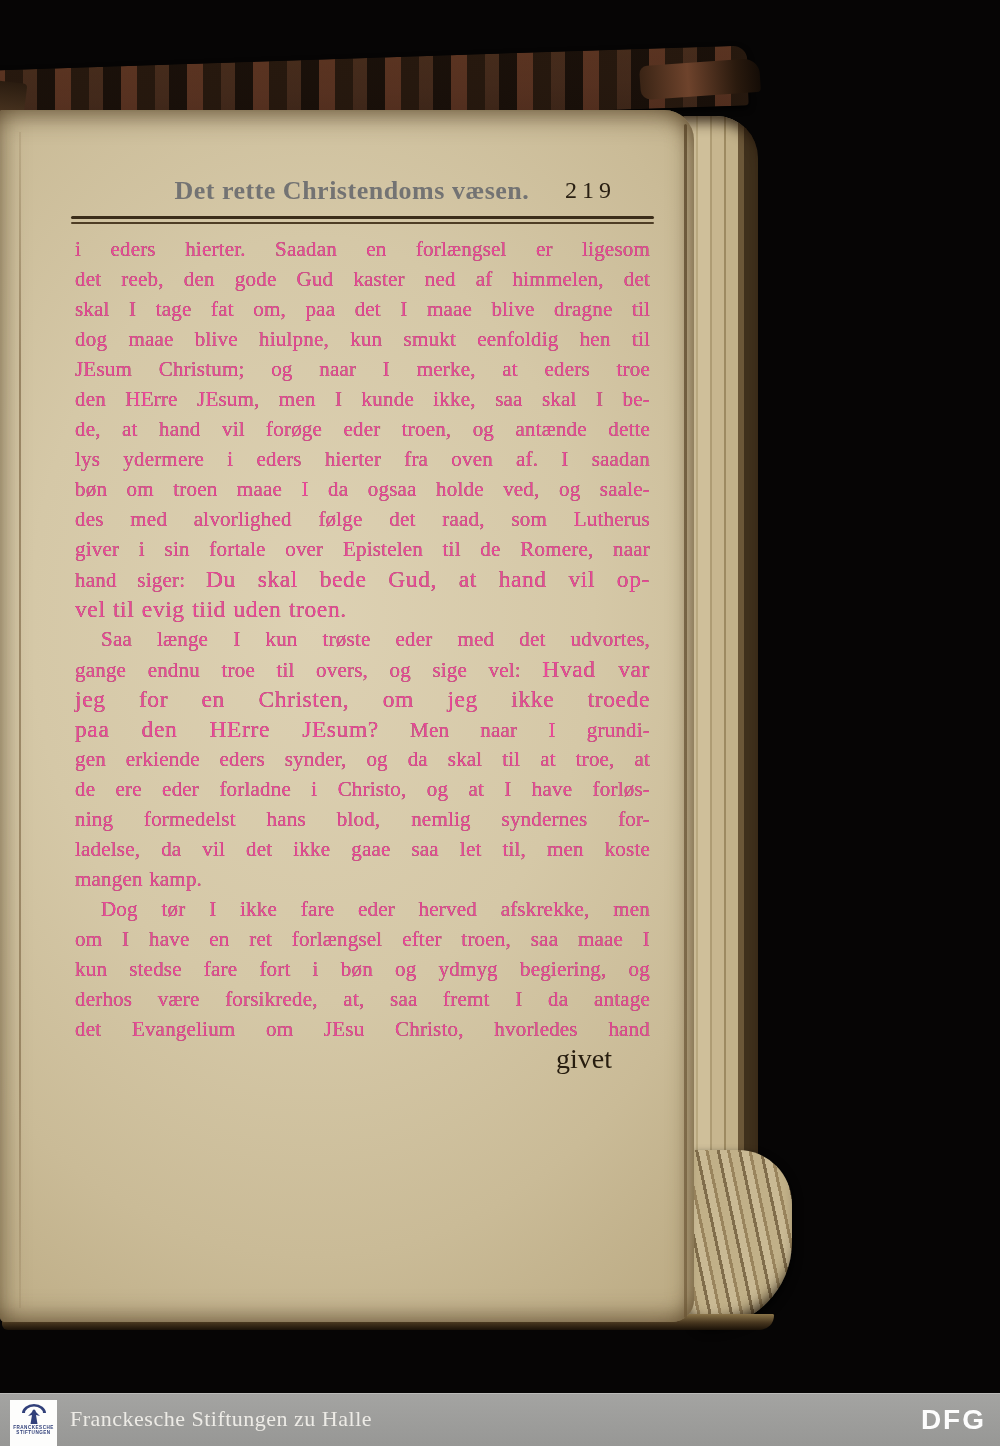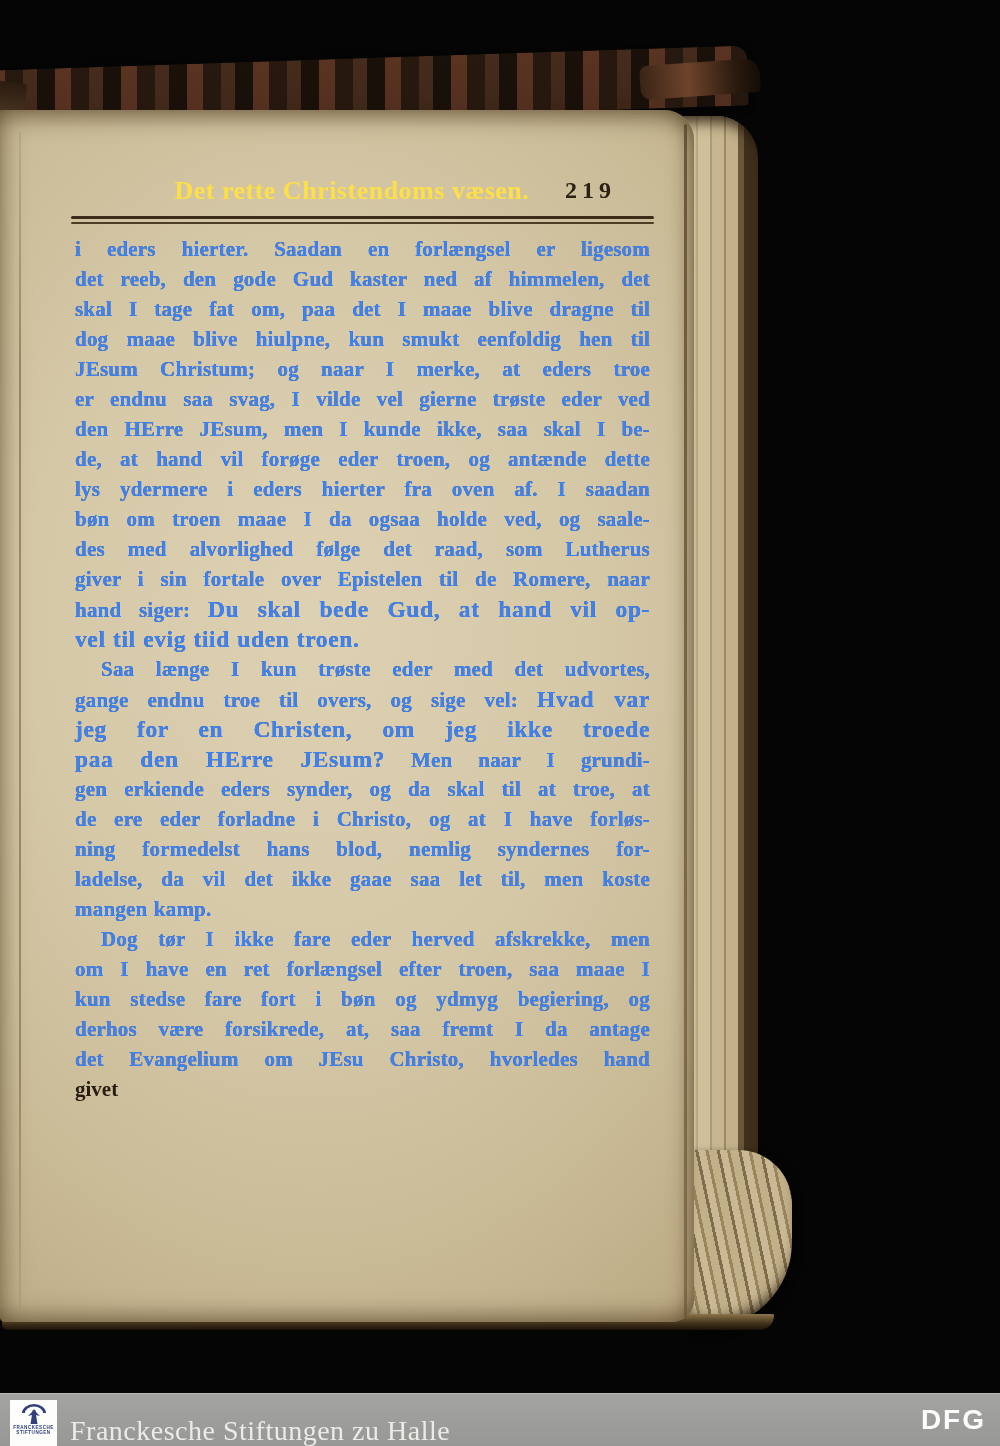--- a/index.html
+++ b/index.html
@@ -86,60 +86,60 @@
   
   .content {
     position:absolute; left:75px; top:176px; width:575px; color:#271e11;
   }
   .running-header {
     position:relative; height:38px;
   }
   .running-header .title {
     position:absolute; left:50%; transform:translateX(-53%);
     font-size:26px; font-weight:bold; letter-spacing:.5px; white-space:nowrap;
-    color:#fde047;
+    color:#737373;
   }
   .running-header .pagenum {
     position:absolute; right:34px; top:1px;
-    font-size:24px; font-weight:bold; letter-spacing:5px; color:#2a2013;
+    font-size:24px; font-weight:normal; letter-spacing:5px; color:#2a2013;
   }
   .header-rule { margin:2px -4px 10px -4px; }
   .header-rule .r1 { height:3px; background:#3b2d1a; border-radius:2px; }
   .header-rule .r2 { height:2px; margin-top:3px; background:#4e3d25; border-radius:2px; }
 
   .text-column { position:relative; }
   .line {
     height:30px; line-height:30px; white-space:nowrap;
-    font-size:21px; font-weight:bold; letter-spacing:.2px; word-spacing:1px;
-    color:#3b82f6; text-shadow:0 0 .5px rgba(45,30,12,.75);
+    font-size:21px; font-weight:normal; letter-spacing:.2px; word-spacing:1px;
+    color:#ec4899; text-shadow:0 0 .5px rgba(45,30,12,.75);
   }
   .line.j { white-space:normal; text-align:justify; text-align-last:justify; }
   .line.ind { text-indent:26px; }
   .line .emph { font-size:23.5px; letter-spacing:.6px;margin-top:32px; }
   .catchword-line {
-    height:30px; line-height:30px; text-align:left; padding-right:38px;
-    font-size:21px; font-weight:bold; color:#271d0f;
+    height:30px; line-height:30px; text-align:right; padding-right:38px;
+    font-size:28px; font-weight:normal; color:#271d0f;
   }
 
   
   .footer-bar {
     position:absolute; left:0; top:1393px; width:1000px; height:53px;
     background:linear-gradient(180deg,#a4a4a2,#979795);
     box-shadow:inset 0 1px 0 rgba(255,255,255,.25);
   }
   .logo-box {
     position:absolute; left:10px; top:7px; width:47px; height:46px;
     background:#fdfdfc; text-align:center; overflow:hidden;
   }
   .logo-box svg { display:block; margin:3px auto 0 auto; }
   .logo-text { font-family:"Liberation Sans", sans-serif; font-size:4.6px; line-height:5.4px;
     color:#31407a; font-weight:bold; letter-spacing:.5px; }
   .footer-title {
     position:absolute; left:70px; top:50%; transform:translateY(-52%);
-    font-size:28px; color:#edebe6; letter-spacing:.5px; white-space:nowrap;margin-top:12px;
+    font-size:22px; color:#edebe6; letter-spacing:.5px; white-space:nowrap;
   }
   .dfg-logo {
     position:absolute; right:14px; top:50%; transform:translateY(-50%);
     font-family:"Liberation Sans", sans-serif; font-weight:bold;
     font-size:28px; letter-spacing:2px; color:#fdfdfd;
   }
 </style>
 </head>
 <body>
 
@@ -163,21 +163,20 @@
   <div class="header-rule">
     <div class="r1"></div>
     <div class="r2"></div>
   </div>
   <div class="text-column">
       <div class="line j"><span>i eders hierter.  Saadan en forlængsel er ligesom</span></div>
       <div class="line j"><span>det reeb, den gode Gud kaster ned af himmelen,  det</span></div>
       <div class="line j"><span>skal I tage fat om, paa det I maae blive dragne til</span></div>
       <div class="line j"><span>dog maae blive hiulpne, kun smukt eenfoldig hen til</span></div>
       <div class="line j"><span>JEsum Christum;  og naar I merke, at eders troe</span></div>
-      <div class="line j"><span>er endnu saa svag, I vilde vel gierne trøste eder ved</span></div>
       <div class="line j"><span>den HErre JEsum, men I kunde ikke, saa skal I be-</span></div>
       <div class="line j"><span>de,  at hand vil forøge eder troen, og antænde dette</span></div>
       <div class="line j"><span>lys ydermere i eders hierter fra oven af.   I saadan</span></div>
       <div class="line j"><span>bøn om troen maae I da ogsaa holde ved, og saale-</span></div>
       <div class="line j"><span>des med alvorlighed følge det raad,  som Lutherus</span></div>
       <div class="line j"><span>giver i sin fortale over Epistelen til de Romere, naar</span></div>
       <div class="line j"><span>hand siger:  </span><span class="emph">Du skal bede Gud, at hand vil op-</span></div>
       <div class="line"><span class="emph">vel til evig tiid uden troen.</span></div>
       <div class="line j ind"><span>Saa længe I kun trøste eder med det udvortes,</span></div>
       <div class="line j"><span>gange endnu troe til overs,  og sige vel:  </span><span class="emph">Hvad var</span></div>

